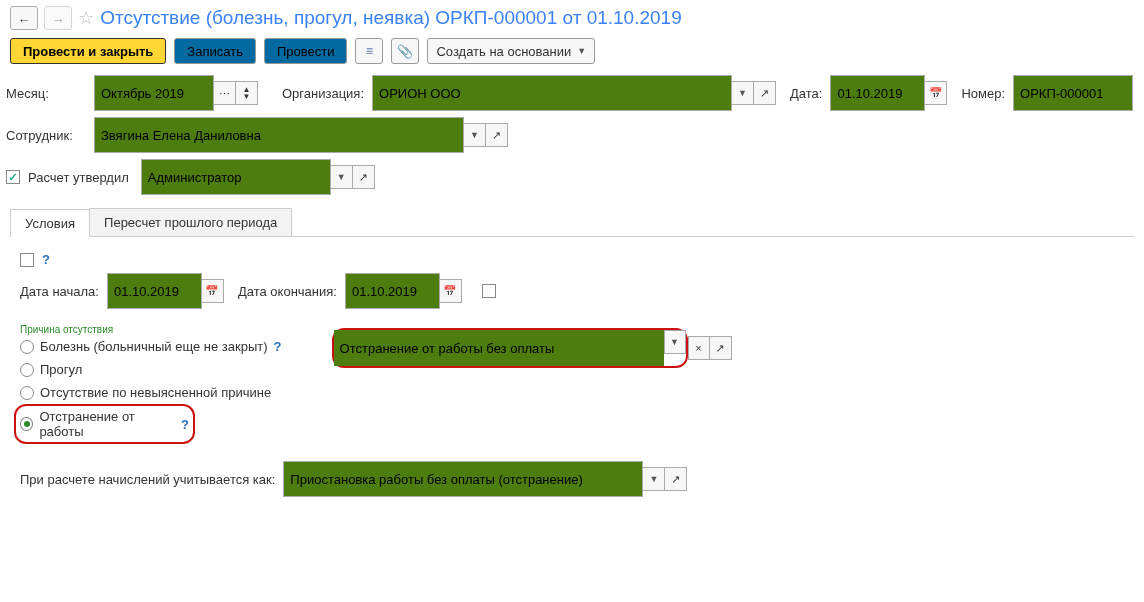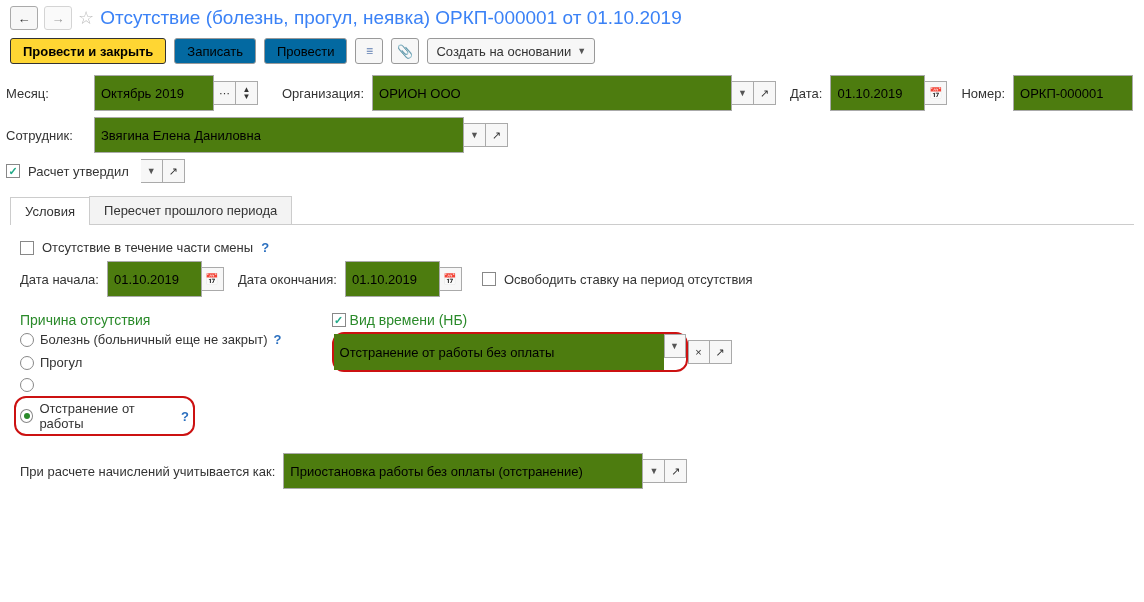--- a/index.html
+++ b/index.html
@@ -73,21 +73,21 @@
     display: flex; border-bottom: 1px solid #ccc;
     margin: 10px 10px 0 10px;
   }
   .tab {
     padding: 6px 14px; border: 1px solid #ccc;
     border-bottom: none; background: #f3f3f3; cursor: pointer;
     font-size: 13px; margin-right: -1px;
   }
   .tab.active { background: #fff; position: relative; top: 1px; }
   .tab-content { padding: 12px 20px; }
-  .section-title { color: #2a8a2a; font-size: 14px; }
+  .section-title { color: #2a8a2a; font-size: 10px; }
   .radio-row {
     display: flex; align-items: center; gap: 6px;
     padding: 4px 0;
   }
   .radio {
     width: 14px; height: 14px; border: 1px solid #888;
     border-radius: 50%; display: inline-flex;
     align-items: center; justify-content: center; background: #fff;
     cursor: pointer;
   }
@@ -163,83 +163,79 @@
         <span class="chevron">▼</span>
       </div>
     <div class="small-btn">↗</div>
   </div>
 </div>
 
 <div class="form-row">
   <span class="checkbox checked"></span>
   <span class="label">Расчет утвердил</span>
   <div class="field-group" style="margin-left:4px">
+    <input class="text-input" style="width: 190px;" value="Администратор">
     <div class="small-btn">
         <span class="chevron">▼</span>
       </div>
     <div class="small-btn">↗</div>
   </div>
 </div>
 
 <div class="tabs">
   <div class="tab active">Условия</div>
   <div class="tab">Пересчет прошлого периода</div>
 </div>
 
 <div class="tab-content">
 
   <div class="form-row" style="padding-left:0">
     <span class="checkbox"></span>
-    <span class="label">Отсутствие в течение части смены</span>
     <span class="help">?</span>
   </div>
 
   <div class="form-row" style="padding-left:0">
     <span class="label">Дата начала:</span>
     <div class="field-group">
       <input class="text-input" style="width: 95px;" value="01.10.2019">
       <div class="small-btn">📅</div>
     </div>
     <span class="label" style="margin-left:6px">Дата окончания:</span>
     <div class="field-group">
       <input class="text-input" style="width: 95px;" value="01.10.2019">
       <div class="small-btn">📅</div>
     </div>
     <span class="checkbox" style="margin-left:12px"></span>
-    <span class="label">Освободить ставку на период отсутствия</span>
   </div>
 
   <div class="two-col" style="margin-top:12px">
 
     <div>
       <div class="section-title">Причина отсутствия</div>
       <div class="radio-row">
         <span class="radio"></span>
         <span>Болезнь (больничный еще не закрыт)</span>
         <span class="help">?</span>
       </div>
       <div class="radio-row">
         <span class="radio"></span>
         <span>Прогул</span>
       </div>
       <div class="radio-row">
         <span class="radio"></span>
+        <span>Отсутствие по невыясненной причине</span>
       </div>
       <div class="radio-row red-box" style="padding:3px 4px;margin-left:-6px;width:181px">
         <span class="radio selected"></span>
         <span>Отстранение от работы</span>
         <span class="help">?</span>
       </div>
     </div>
 
     <div>
-      <div style="display:flex;align-items:center;gap:4px">
-        <span class="checkbox checked"></span>
-        <span class="section-title">Вид времени (НБ)</span>
-      </div>
       <div class="field-group" style="margin-top:4px">
         <div class="red-box" style="display:flex">
           <input class="text-input" style="width: 330px; border: none;" value="Отстранение от работы без оплаты">
           <div class="small-btn" style="border-left:1px solid #aaa">
               <span class="chevron">▼</span>
             </div>
         </div>
         <div class="small-btn" style="border-left:1px solid #aaa">×</div>
         <div class="small-btn">↗</div>
       </div>

